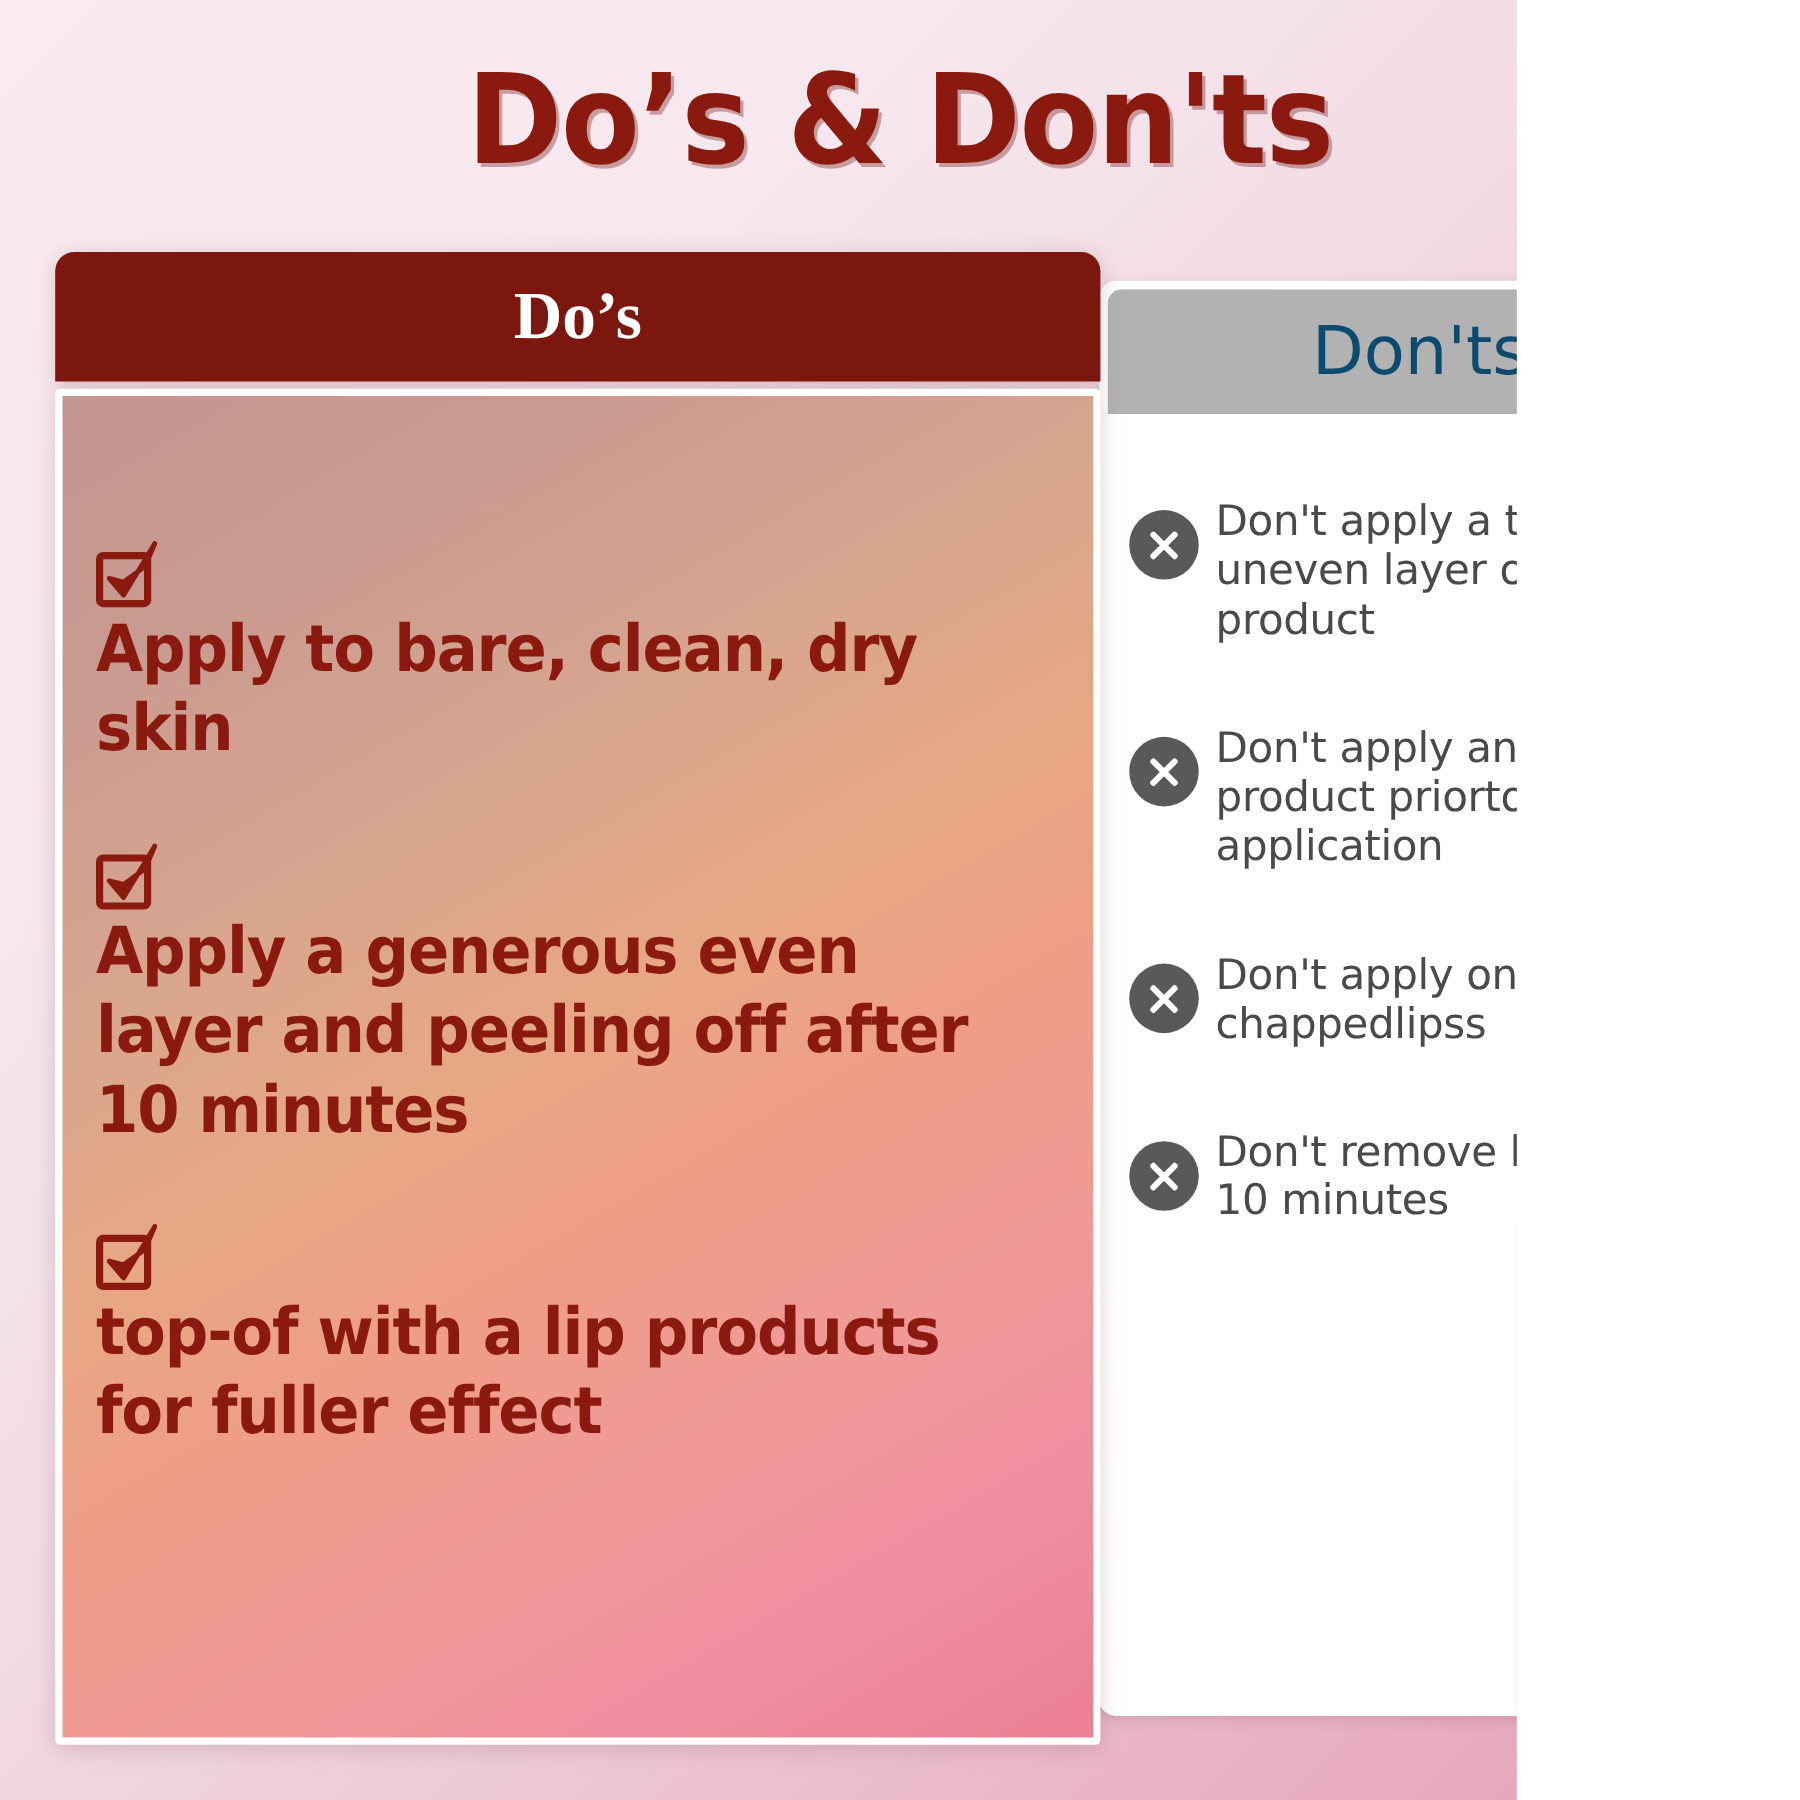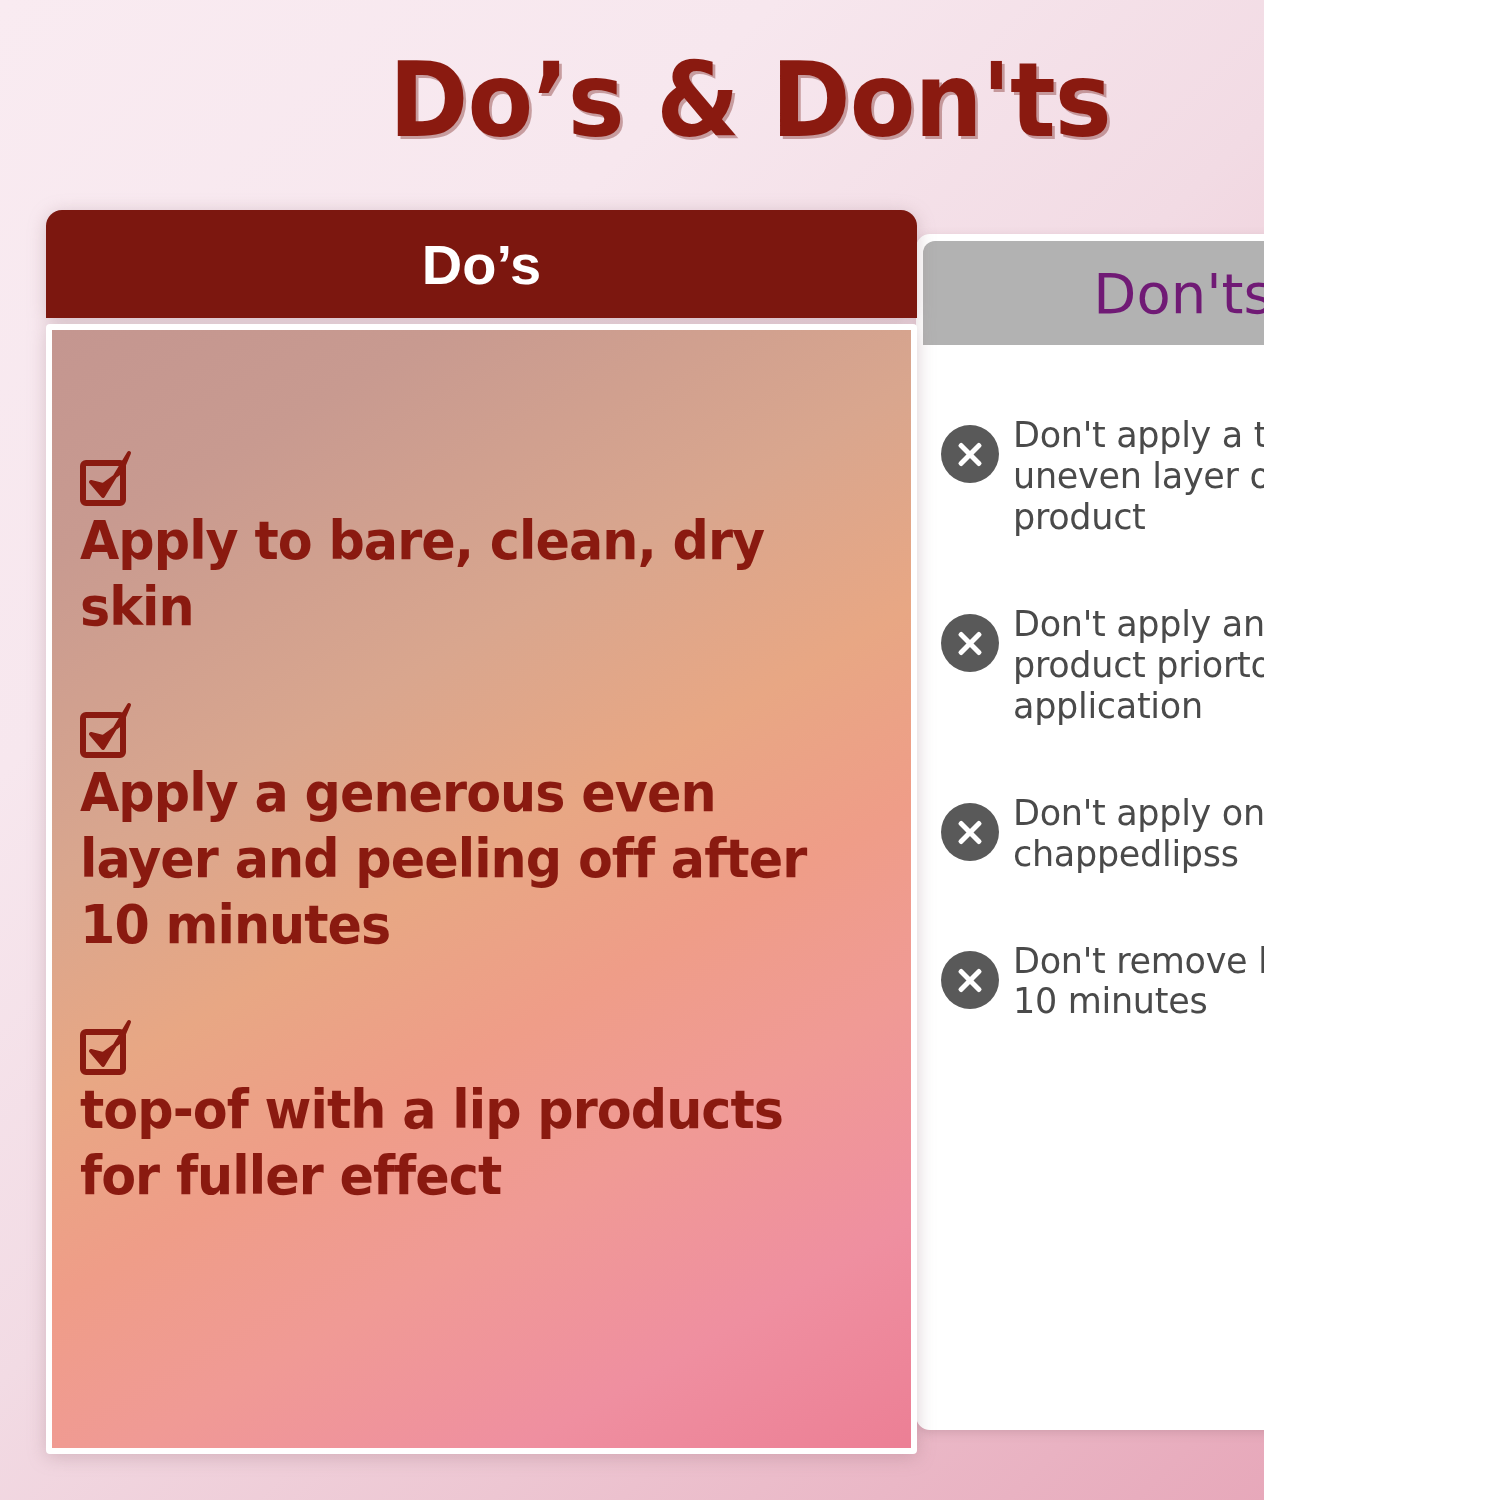--- a/index.html
+++ b/index.html
@@ -63,21 +63,21 @@
     background: #b2b2b2;
     border-radius: 12px 12px 0 0;
     display: flex;
     align-items: center;
     justify-content: center;
   }
   .donts-header-title {
     font-family: "DejaVu Sans", sans-serif;
     font-size: 56px;
     font-weight: normal;
-    color: #701a75;
+    color: #0c4a6e;
     letter-spacing: 0px;
   }
   .donts-body {
     background: #ffffff;
     padding: 68px 24px 0 18px;
   }
   .dont-item {
     display: flex;
     align-items: flex-start;
     margin-bottom: 64px;
@@ -128,21 +128,21 @@
     width: 100%;
     height: 108px;
     background: #7c170f;
     border-radius: 16px 16px 0 0;
     display: flex;
     align-items: center;
     justify-content: center;
     box-sizing: border-box;
   }
   .dos-header-title {
-    font-family: Liberation Sans, sans-serif;
+    font-family: Liberation Serif, serif;
     font-weight: bold;
     font-size: 56px;
     color: #ffffff;
     letter-spacing: 0px;
   }
   .dos-body {
     width: 100%;
     height: 1130px;
     margin-top: 6px;
     border: 6px solid #ffffff;

